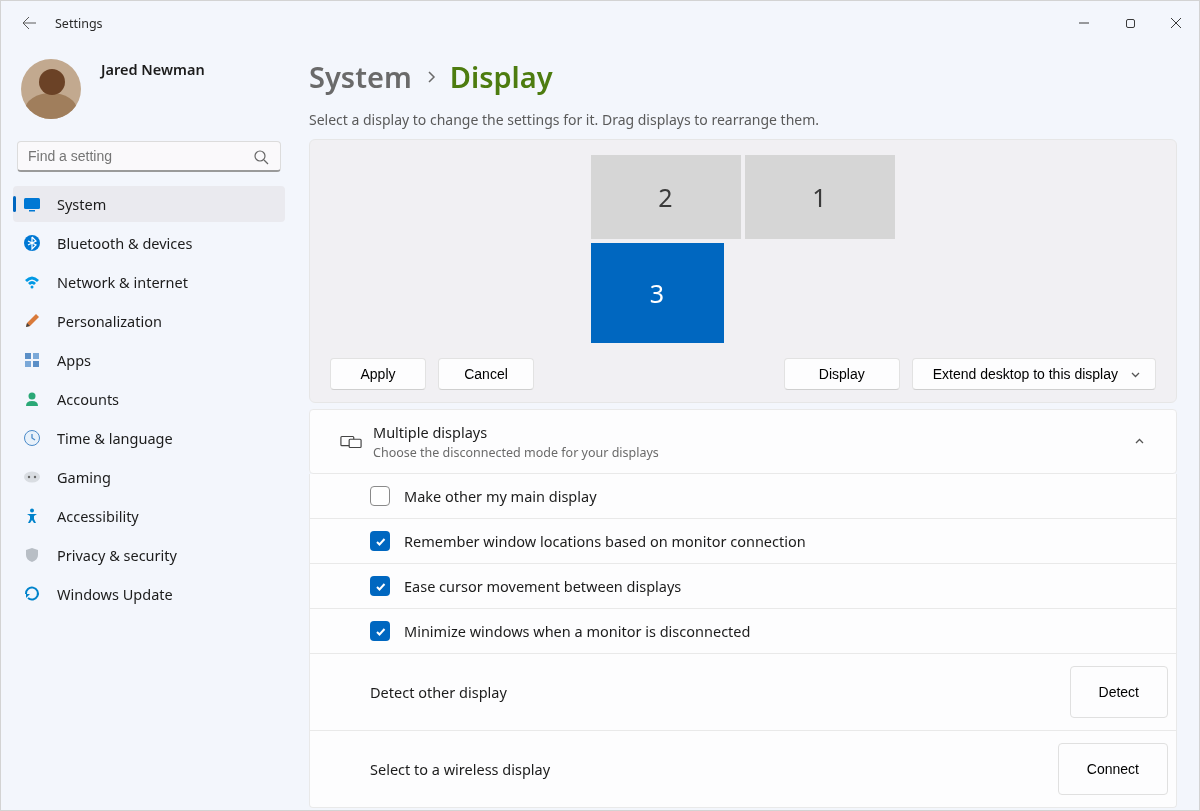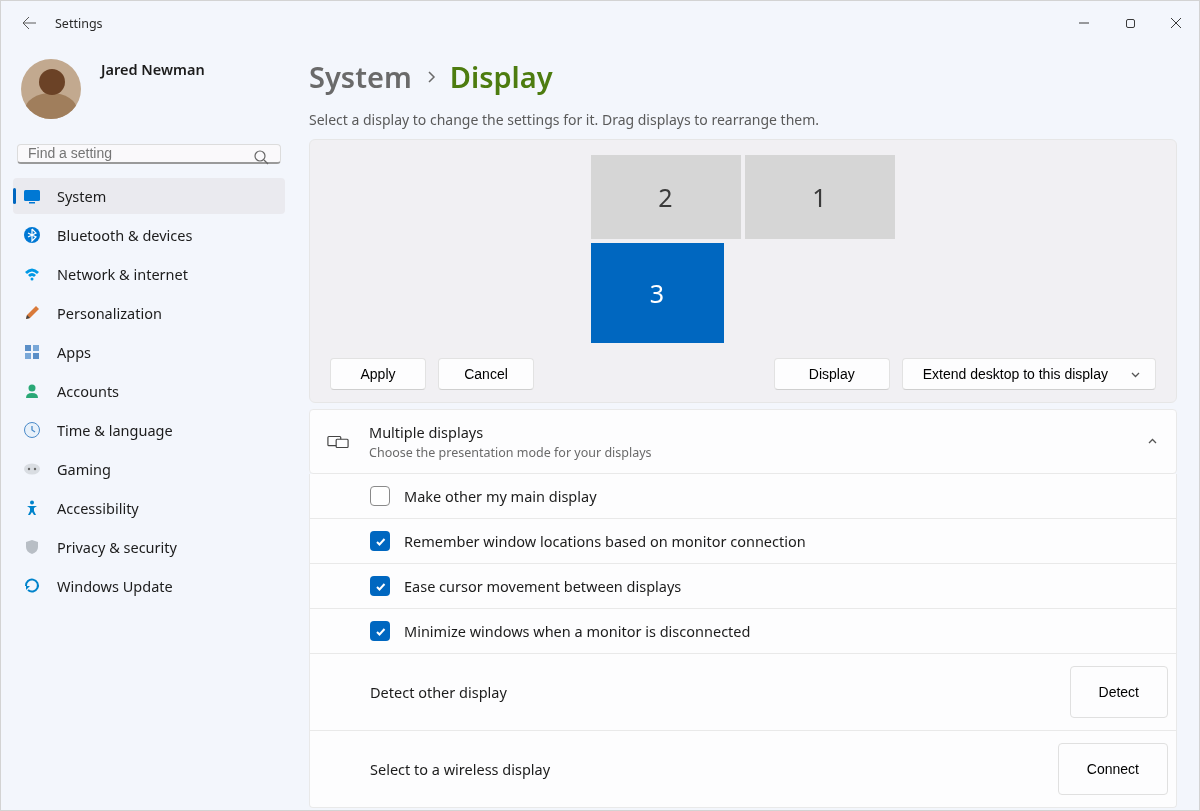--- a/index.html
+++ b/index.html
@@ -18,21 +18,21 @@
 
   
   .sidebar { width: 300px; padding: 10px 16px 10px 12px; display: flex; flex-direction: column; }
   .user-row { display: flex; align-items: flex-start; gap: 20px; padding: 4px 8px 18px 8px; }
   .avatar { width: 60px; height: 60px; border-radius: 50%; overflow: hidden; background: #c2a98f; position: relative; }
   .avatar .head { position: absolute; width: 26px; height: 26px; background: #6b4226; border-radius: 50%; top: 10px; left: 18px; }
   .avatar .body2 { position: absolute; width: 52px; height: 34px; background: #a07e5c; border-radius: 50% 50% 0 0; bottom: -8px; left: 4px; }
   .user-name { font-size: 14.5px; font-weight: 600; }
 
   .search-box { position: relative; margin: 4px 4px 14px 4px; }
-  .search-box input { width: 100%; height: 20px; border: 1px solid #dcdcdc; border-bottom: 2px solid #9a9a9a; border-radius: 4px; padding: 0 34px 0 10px; font-size: 14px; background: #faf9fb; outline: none; }
+  .search-box input { width: 100%; height: 31px; border: 1px solid #dcdcdc; border-bottom: 2px solid #9a9a9a; border-radius: 4px; padding: 0 34px 0 10px; font-size: 14px; background: #faf9fb; outline: none; }
   .search-box .s-icon { position: absolute; right: 12px; top: 8px; color: #666; }
 
   .nav { display: flex; flex-direction: column; gap: 3px; }
   .nav-item { display: flex; align-items: center; height: 36px; padding: 0 10px; border-radius: 4px; cursor: pointer; font-size: 14.5px; gap: 16px; position: relative; }
   .nav-item.selected { background: #eaeaef; }
   .nav-item.selected::before { content: ""; position: absolute; left: 0; top: 10px; bottom: 10px; width: 3px; background: #0067c0; border-radius: 2px; }
   .nav-item .ni-icon { width: 18px; height: 18px; display: flex; align-items: center; justify-content: center; }
 
   
   .main { flex: 1; padding: 8px 22px 10px 8px; overflow-y: auto; }
@@ -51,23 +51,23 @@
   .arrange-canvas { height: 218px; position: relative; display: flex; align-items: center; justify-content: center; }
   .monitors { position: relative; width: 305px; height: 188px; }
   .mon { position: absolute; display: flex; align-items: center; justify-content: center; font-size: 25px; color: #3a3a3a; cursor: pointer; }
   .mon.m2 { left: 0; top: 0; width: 150px; height: 84px; background: #d6d6d6; }
   .mon.m1 { left: 154px; top: 0; width: 150px; height: 84px; background: #d6d6d6; }
   .mon.m3 { left: 0; top: 88px; width: 133px; height: 100px; background: #0067c0; color: #fff; }
 
   .arrange-actions { display: flex; gap: 12px; padding: 0 20px; }
   .arrange-actions .gap { flex: 1; }
   .btn { height: 32px; padding: 0 20px; background: #fdfdfe; border: 1px solid #e2e2e2; border-bottom-color: #cfcfcf; border-radius: 4px; font-size: 14px; cursor: pointer; display: inline-flex; align-items: center; justify-content: center; }
-  .btn.drop { gap: 22px; padding-right: 14px; }
-
-  .card-head { display: flex; align-items: center; gap: 20px; background: #fdfdfe; border: 1px solid #e9e9e9; border-radius: 4px; padding: 12px 17px; margin-top: 6px; cursor: pointer; }
+  .btn.drop { gap: 12px; padding-right: 14px; }
+
+  .card-head { display: flex; align-items: center; gap: 11px; background: #fdfdfe; border: 1px solid #e9e9e9; border-radius: 4px; padding: 12px 30px; margin-top: 6px; cursor: pointer; }
   .card-head .ch-icon { width: 22px; display: flex; align-items: center; justify-content: center; color: #444; }
   .card-head .ch-text { flex: 1; }
   .card-head .ch-title { font-size: 14.5px; }
   .card-head .ch-sub { font-size: 12.5px; color: #6a6a6a; margin-top: 2px; }
   .card-head .ch-chev { color: #555; }
 
   .opt-row { display: flex; align-items: center; background: #fdfdfe; border: 1px solid #e9e9e9; border-top: none; padding: 12px 20px 12px 60px; font-size: 14.5px; gap: 14px; }
   .opt-row.action { justify-content: space-between; padding-right: 8px; padding-left: 60px; }
   .opt-row .actbtn { height: 52px; padding: 0 28px; background: #fdfdfe; border: 1px solid #e0e0e0; border-radius: 4px; cursor: pointer; font-size: 14px; }
   .opt-row:last-child { border-radius: 0 0 4px 4px; }
@@ -283,21 +283,21 @@
 
       <div class="card-head">
         <span class="ch-icon">
           <svg width="24" height="20" viewBox="0 0 24 20" fill="none" stroke="#444" stroke-width="1.3">
               <rect x="1" y="4" width="14" height="10" rx="1"></rect>
               <rect x="10" y="7" width="13" height="9" rx="1" fill="#fdfdfe"></rect>
             </svg>
         </span>
         <div class="ch-text">
           <div class="ch-title">Multiple displays</div>
-          <div class="ch-sub">Choose the presentation mode for your displays</div>
+          <div class="ch-sub">Choose the disconnected mode for your displays</div>
         </div>
         <span class="ch-chev">
             <svg width="13" height="13" viewBox="0 0 13 13" fill="none" stroke="currentColor" stroke-width="1.3">
               <path d="M3 8 L6.5 4.5 L10 8"></path>
             </svg>
           </span>
       </div>
 
       <div class="opt-row">
         <span class="chk off"></span>

